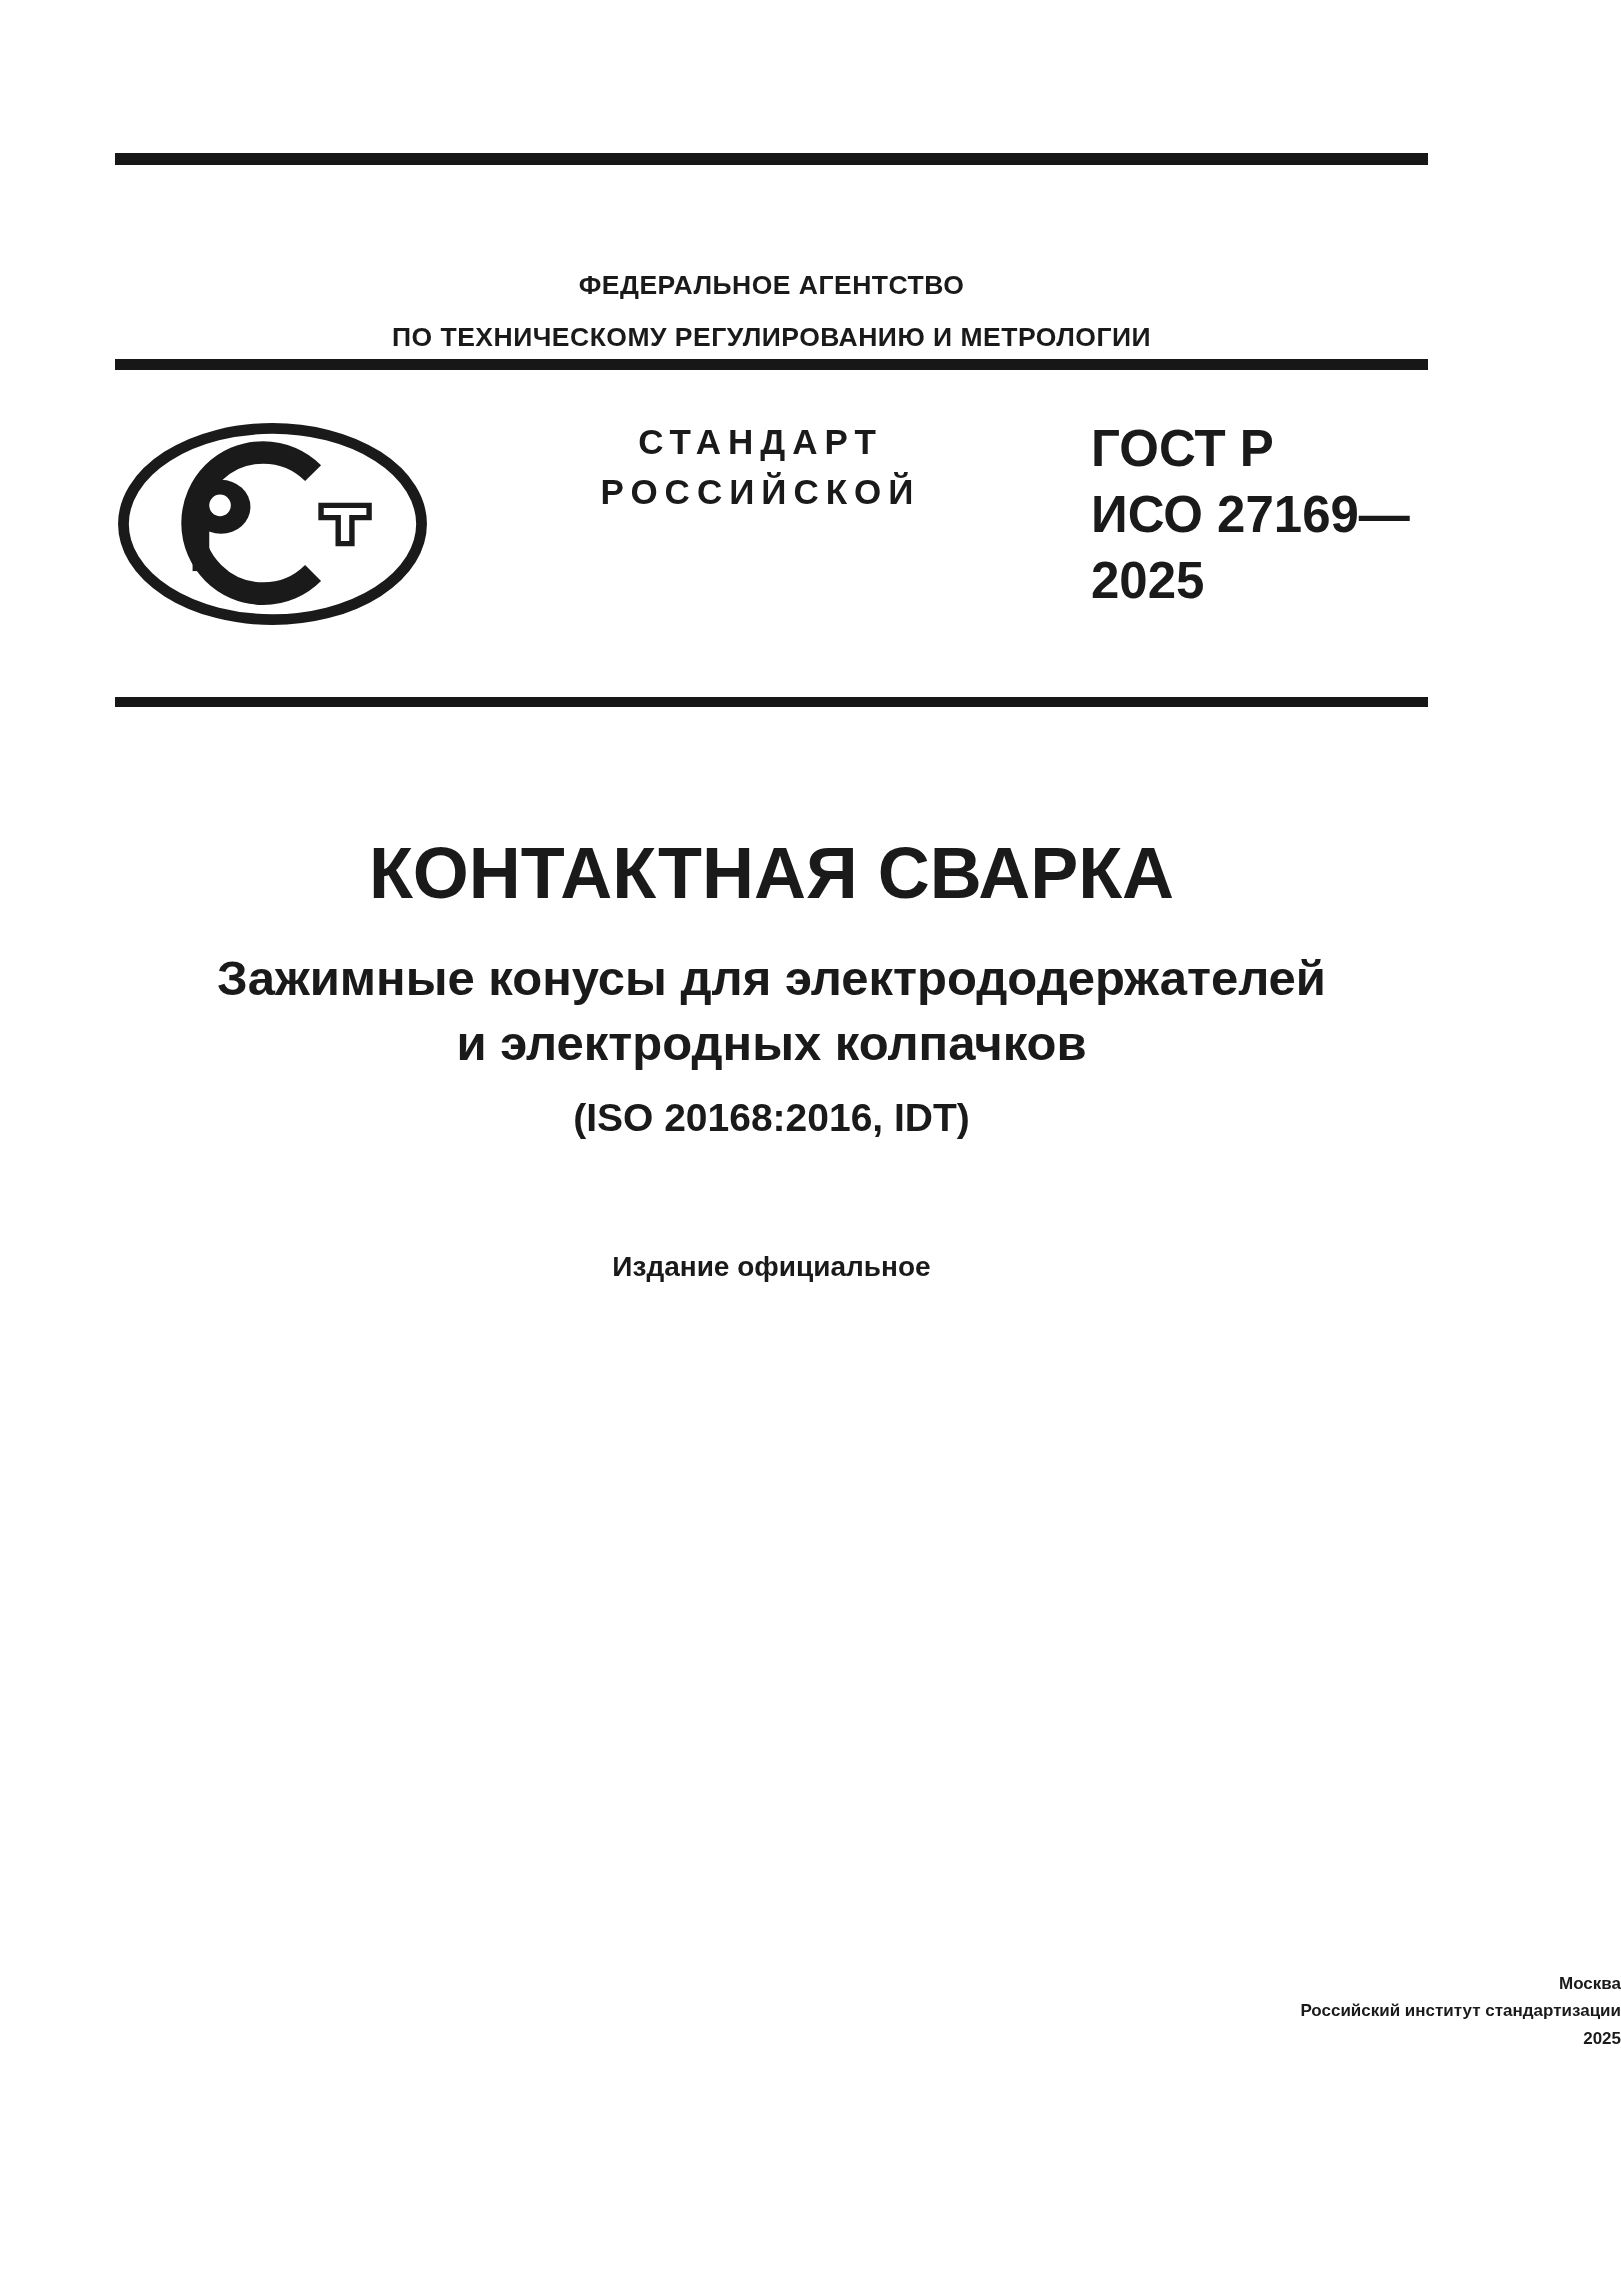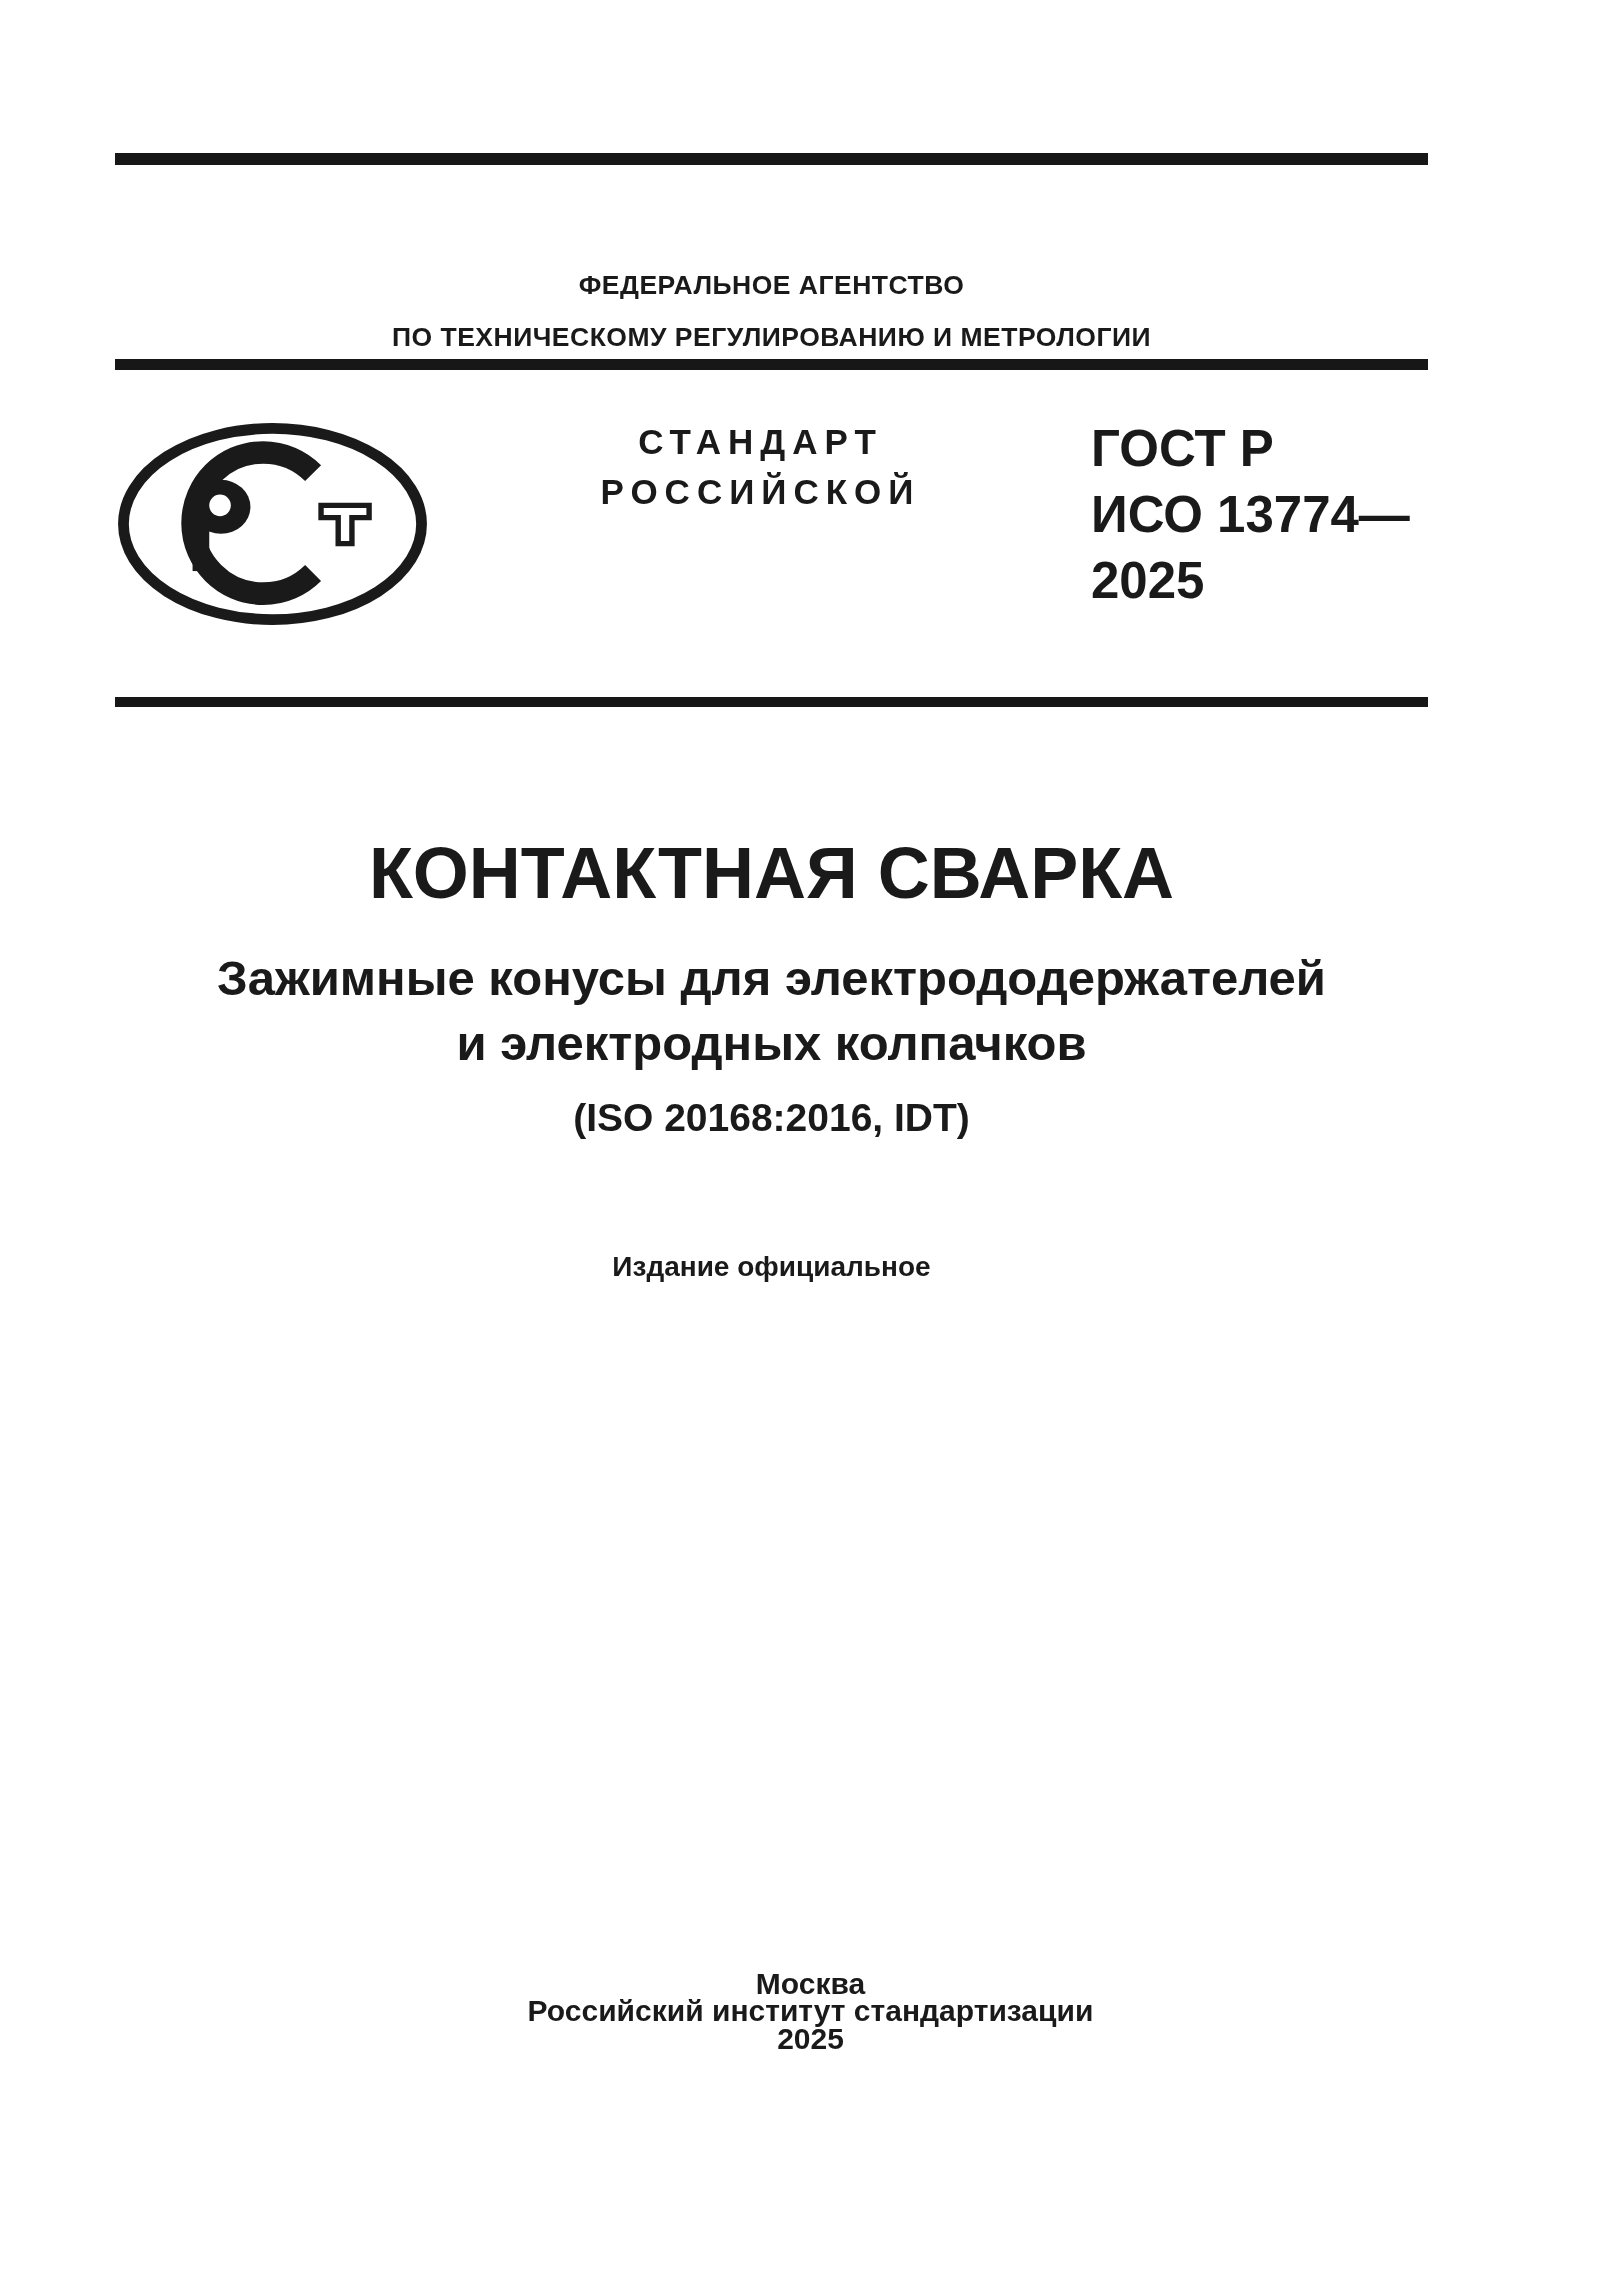--- a/index.html
+++ b/index.html
@@ -50,21 +50,21 @@
   .iso-ref{
     position:absolute;left:115px;top:1097px;width:1313px;
     text-align:center;font-size:39px;line-height:41px;white-space:nowrap;
   }
   .edition{
     position:absolute;left:115px;top:1250px;width:1313px;
     text-align:center;font-size:28px;line-height:33px;white-space:nowrap;
   }
   .imprint{
     position:absolute;left:0;top:1970px;width:1621px;
-    text-align:center;font-size:30px;line-height:27.4px;
+    text-align:right;font-size:17px;line-height:27.4px;
   }
   .imprint .line{display:block;}
 </style>
 </head>
 <body>
 
 <div class="page">
 
   <div class="rule rule-top"></div>
 
@@ -82,21 +82,21 @@
     <path d="M 207 84 H 256 V 96.5 H 238.5 V 123 H 224.5 V 96.5 H 207 Z" fill="#ffffff" stroke="#1a1a1a" stroke-width="5.5" stroke-linejoin="miter"></path>
   </svg>
 
   <div class="natstd">
     <span class="line">СТАНДАРТ</span>
     <span class="line">РОССИЙСКОЙ</span>
   </div>
 
   <div class="designation">
     <span class="line">ГОСТ Р</span>
-    <span class="line">ИСО 13774—</span>
+    <span class="line">ИСО 27169—</span>
     <span class="line">2025</span>
   </div>
 
   <div class="rule rule-low"></div>
 
   <div class="main-title">КОНТАКТНАЯ СВАРКА</div>
 
   <div class="subtitle">
     <span class="line">Зажимные конусы для электрододержателей</span>
     <span class="line">и электродных колпачков</span>

